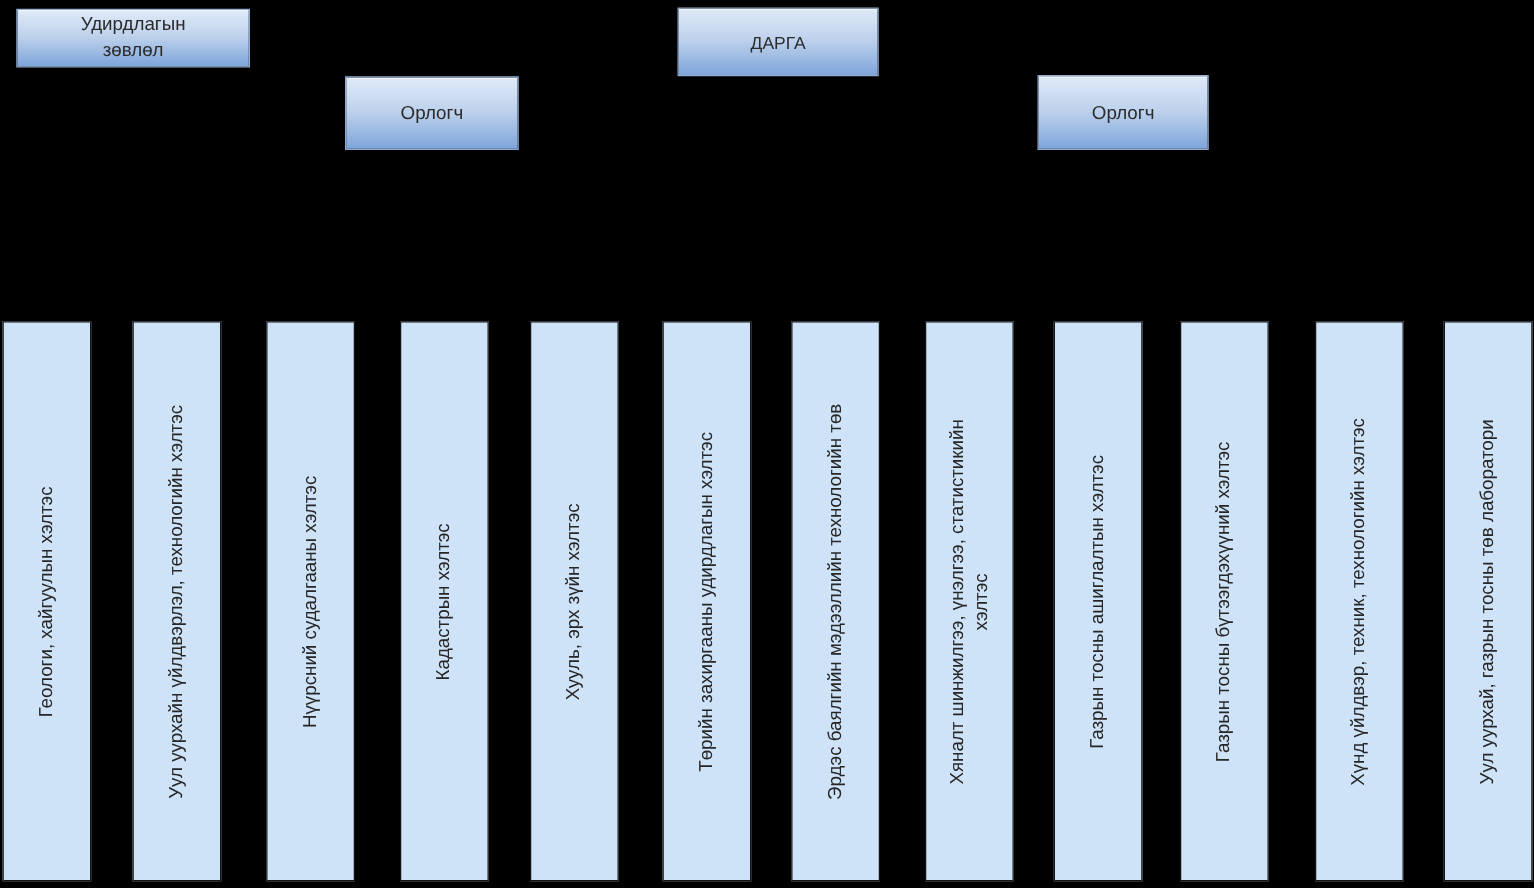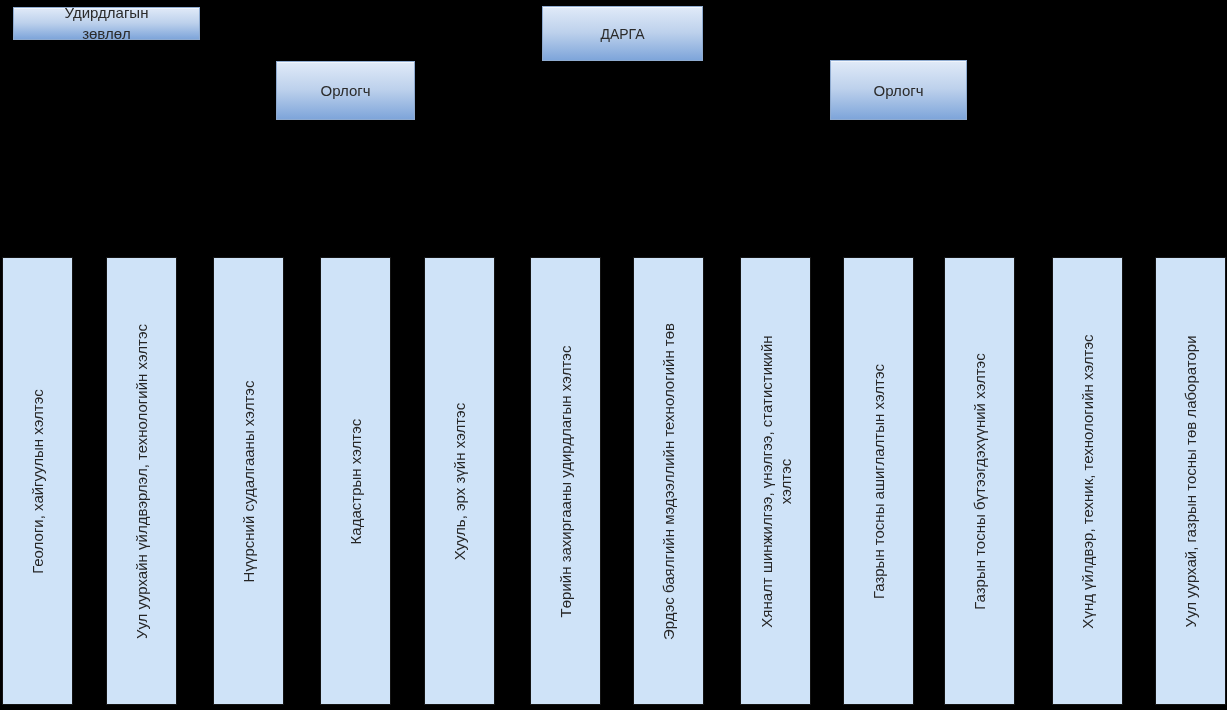--- a/index.html
+++ b/index.html
@@ -17,21 +17,21 @@
     display:flex;
     align-items:center;
     justify-content:center;
     text-align:center;
     color:#2b2b2b;
     background:linear-gradient(180deg,#e0eaf8 0%,#bdd1ec 48%,#7ea5da 100%);
     border:1px solid #8fabd0;
     box-shadow: inset 0 1px 0 rgba(255,255,255,0.55);
     box-sizing:border-box;
   }
-  .board { left:13px; top:7px; width:187px; height:33px; font-size:15px; line-height:1.35; }
+  .board { left:13px; top:7px; width:187px; height:47px; font-size:15px; line-height:1.35; }
   .board .nlabel { width:120px; }
   .head  { left:542px; top:6px; width:161px; height:55px; font-size:14px; }
   .dleft { left:276px; top:61px; width:139px; height:59px; font-size:15px; }
   .dright{ left:830px; top:60px; width:137px; height:60px; font-size:15px; }
 
   
   #departments { position:absolute; left:0; top:257px; width:1227px; height:448px; }
   .vbox {
     position:absolute;
     top:0;

